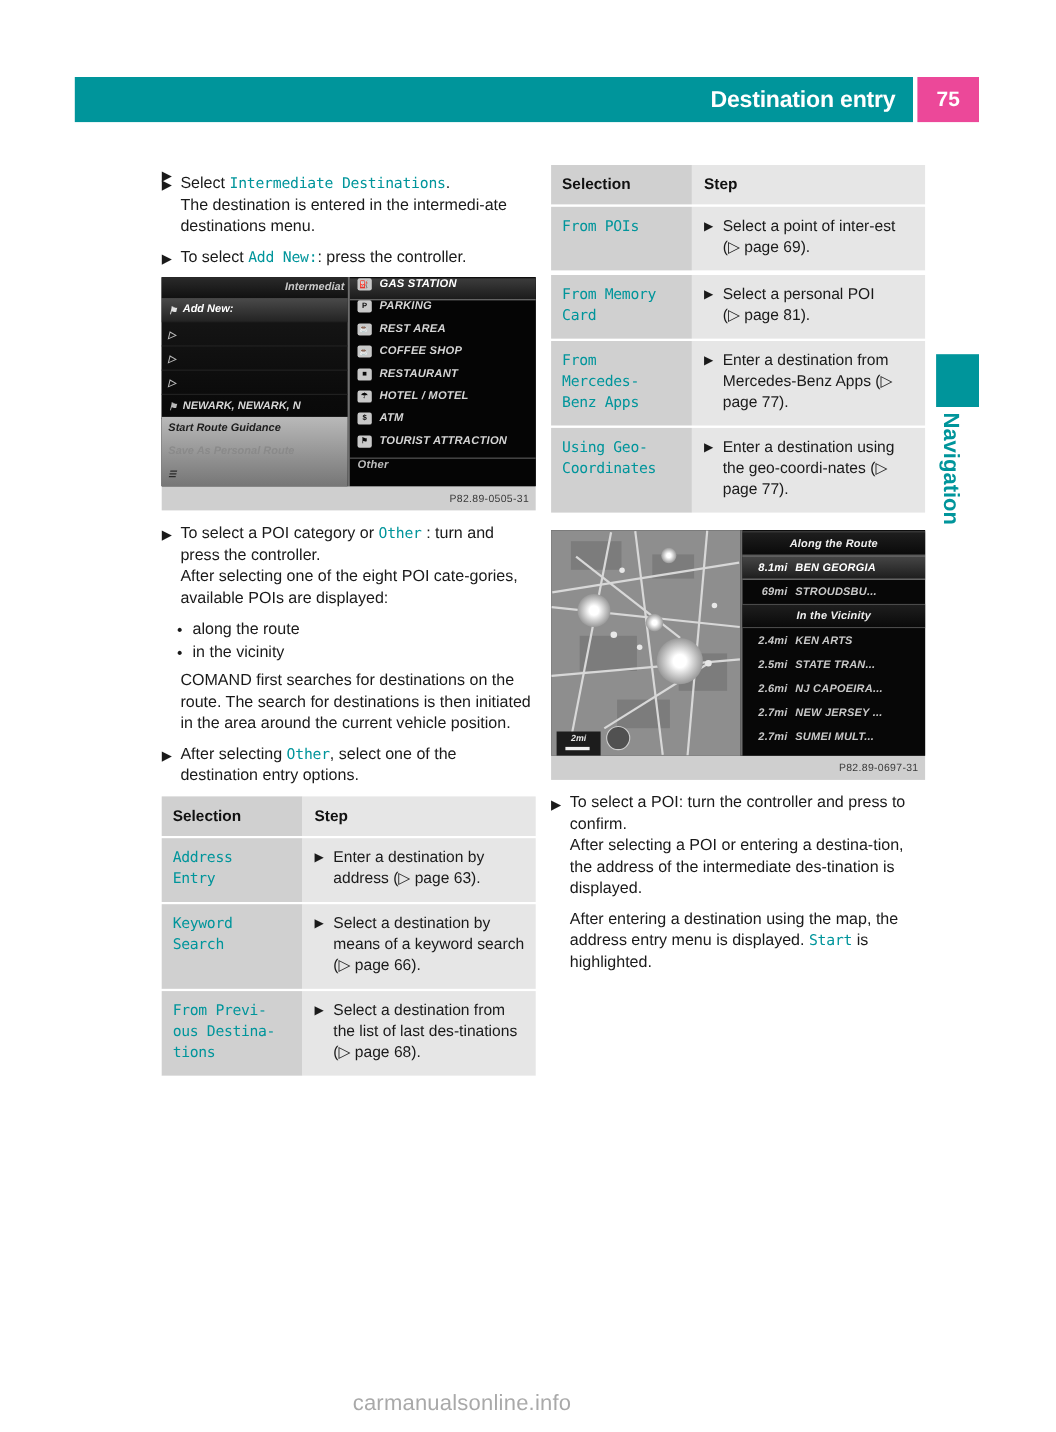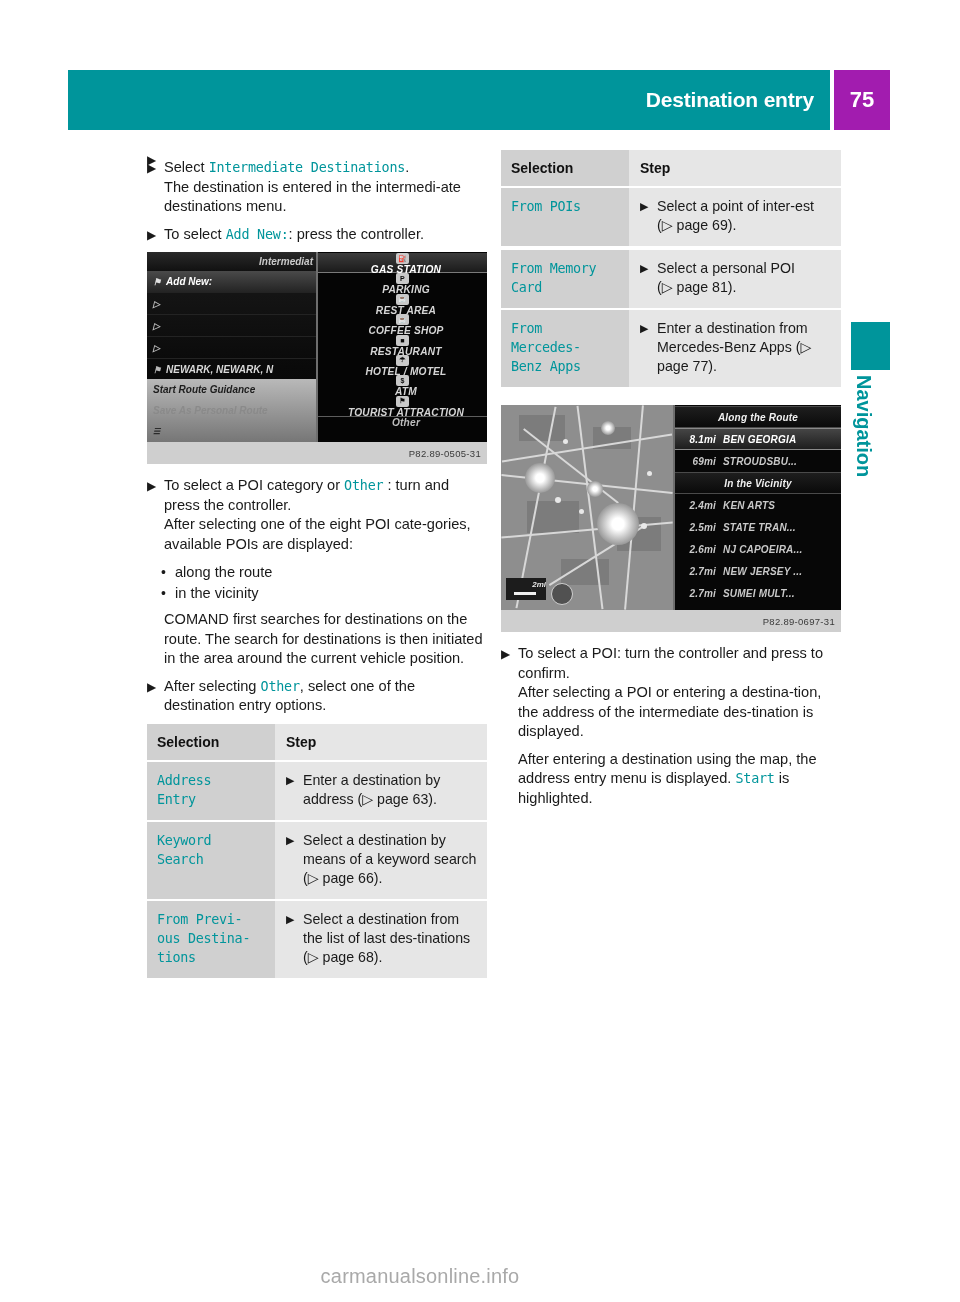--- a/index.html
+++ b/index.html
@@ -6,37 +6,37 @@
   html, body {
     width: 960px; height: 1302px;
     background: #ffffff;
     font-family: "Liberation Sans", sans-serif;
   }
   body { position: relative; overflow: hidden; }
 
   
   .header {
     position: absolute; left: 68px; top: 70px;
-    width: 822px; height: 60px;
+    width: 822px; height: 41px;
     display: flex; align-items: stretch;
   }
   .header-bar {
     flex: 1; background: #00959b;
     display: flex; align-items: center; justify-content: flex-end;
     padding-right: 16px;
   }
   .header-title {
     color: #ffffff; font-size: 21px; font-weight: bold;
     letter-spacing: -0.2px;
   }
   .header-gap { width: 4px; background: #ffffff; }
   .header-page {
-    width: 56px; background: #a21caf;
+    width: 56px; background: #ec4899;
     display: flex; align-items: center; justify-content: center;
-    color: #ffffff; font-size: 22px; font-weight: bold;
+    color: #ffffff; font-size: 19px; font-weight: bold;
   }
 
   
   .side-tab {
     position: absolute; left: 851px; top: 322px;
     width: 39px; height: 48px; background: #00959b;
   }
   .side-label {
     position: absolute; left: 845px; top: 375px;
     width: 30px; height: 180px;
@@ -125,24 +125,24 @@
     color: #1d1d1d; font-size: 10px; font-style: italic; font-weight: bold;
     white-space: nowrap; overflow: hidden;
   }
   .cm-foot .fr.dim { color: #8a8a8a; }
   .cm-foot .fr.small { font-size: 8px; color: #2b2b2b; }
 
   .cm-right {
     flex: 1; height: 100%; background: #050505; padding-top: 1px;
   }
   .poi-row {
-    height: 20.4px; display: flex; align-items: center;
+    height: 20.4px; display: flex; 
     padding-left: 7px; color: #d5d5d5;
     font-size: 10.2px; font-style: italic; font-weight: bold;
-    white-space: nowrap; letter-spacing: 0.2px; flex-direction: column;
+    white-space: nowrap; letter-spacing: 0.2px;
   }
   .poi-row.sel {
     background: linear-gradient(180deg,#3c3c3c,#1b1b1b);
     color: #ffffff; border-bottom: 1px solid #7a7a7a;
   }
   .poi-row .gl {
     display: inline-flex; align-items: center; justify-content: center;
     width: 13px; height: 11px; margin-right: 7px;
     background: #c9c9c9; color: #0a0a0a;
     font-size: 7px; font-style: normal; font-weight: bold;
@@ -160,24 +160,24 @@
     background: #8e8e8e;
   }
   .mroad { position: absolute; background: #d8d8d8; }
   .mpatch { position: absolute; background: #7c7c7c; }
   .mnode {
     position: absolute; border-radius: 50%;
     background: radial-gradient(circle,#ffffff 20%,#9a9a9a 70%,#6d6d6d 100%);
   }
   .mdot { position: absolute; border-radius: 50%; background: #e8e8e8; }
   .mscale {
-    position: absolute; left: 5px; bottom: 10px;
+    position: absolute; left: 5px; bottom: 0;
     width: 40px; height: 22px; background: #1c1c1c;
     color: #e6e6e6; font-size: 8px; font-style: italic; font-weight: bold;
-    display: flex; align-items: flex-start; justify-content: flex-end;
+    display: flex; align-items: flex-start; justify-content: center;
     padding-top: 2px;
   }
   .mscale i {
     position: absolute; left: 8px; bottom: 5px;
     width: 22px; height: 3px; background: #f0f0f0;
   }
   .mcompass {
     position: absolute; left: 50px; bottom: 5px;
     width: 22px; height: 22px; border-radius: 50%;
     background: rgba(40,40,40,.6); border: 1px solid #cfcfcf;
@@ -450,20 +450,28 @@
       <td class="c1">
             <div class="sel-txt">From<br>Mercedes‑<br>Benz Apps</div>
           </td>
       <td class="c2">
         <div class="stp"><span class="marker">▶</span><span>Enter a destination from Mercedes-Benz Apps (▷ page 77).</span></div>
       </td>
     </tr>
     <tr>
           <td class="rowsep" colspan="2"></td>
         </tr>
+    <tr>
+      <td class="c1">
+            <div class="sel-txt">Using Geo‑<br>Coordinates</div>
+          </td>
+      <td class="c2">
+        <div class="stp"><span class="marker">▶</span><span>Enter a destination using the geo-coordi-nates (▷ page 77).</span></div>
+      </td>
+    </tr>
   </tbody>
     </table>
 
   <div class="figure" style="margin-top:16px">
     <div class="mapfig">
       <div class="map-left">
         <div class="mpatch" style="left:18px;  top:10px;  width:46px; height:26px;"></div>
         <div class="mpatch" style="left:92px;  top:22px;  width:38px; height:22px;"></div>
         <div class="mpatch" style="left:26px;  top:96px;  width:52px; height:32px;"></div>
         <div class="mpatch" style="left:116px; top:112px; width:44px; height:34px;"></div>

